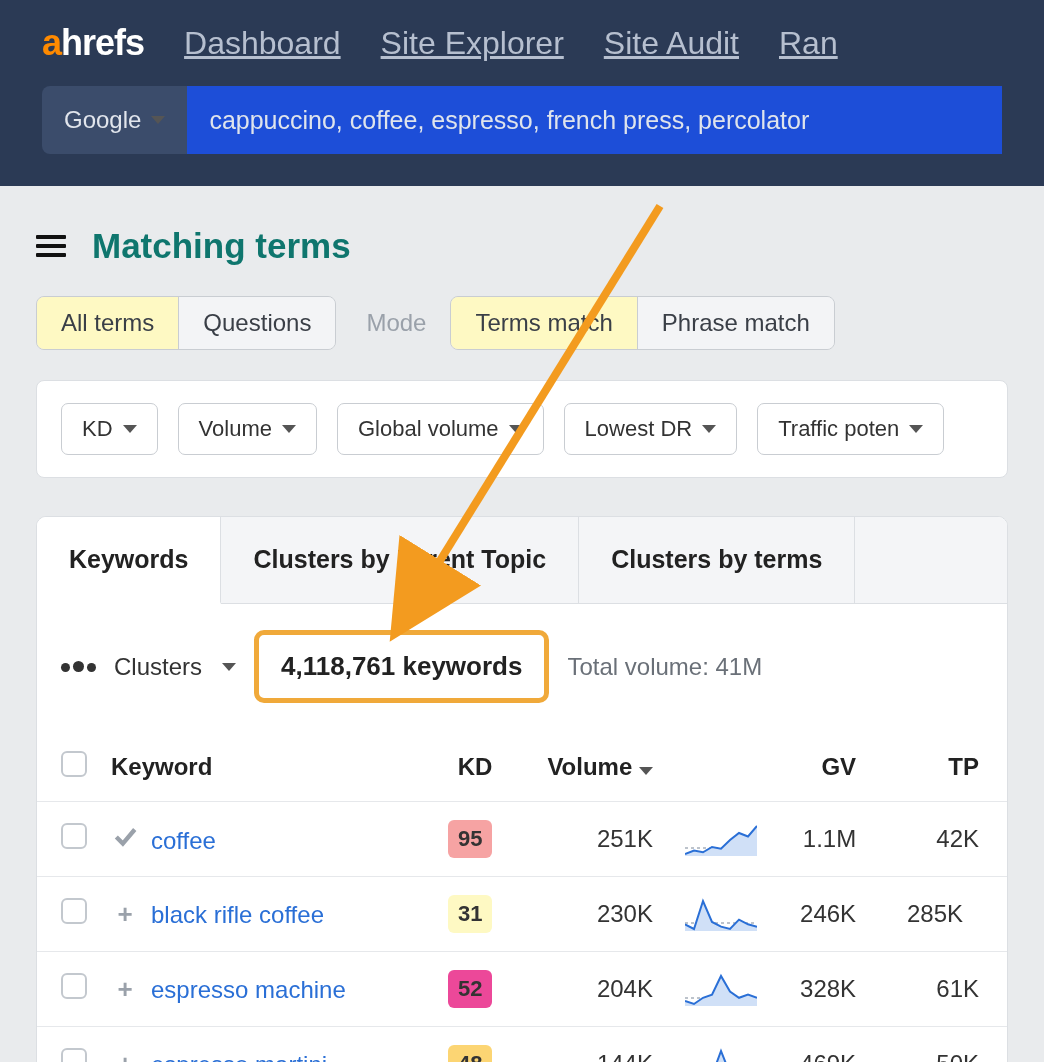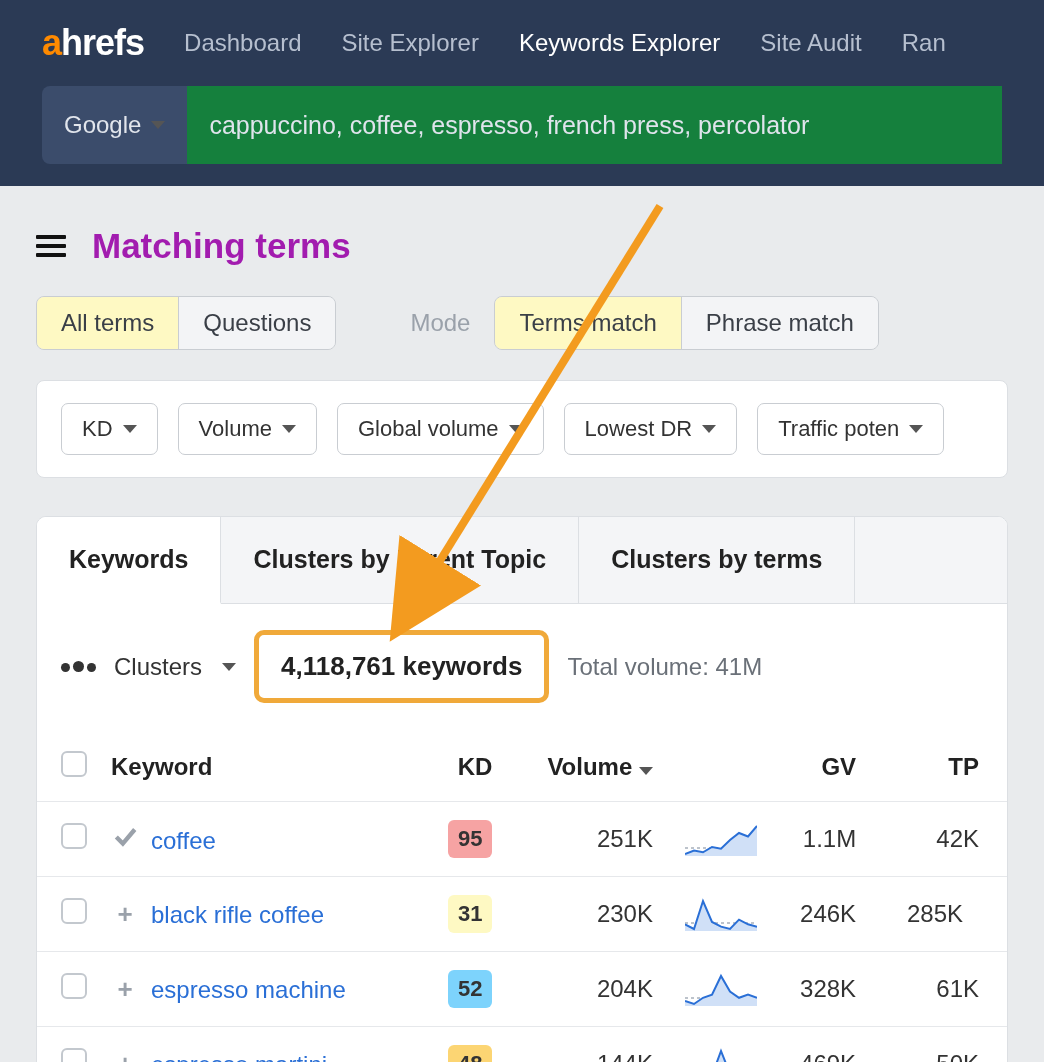--- a/index.html
+++ b/index.html
@@ -31,46 +31,47 @@
   .logo {
     font-size: 36px;
     font-weight: 800;
     letter-spacing: -1px;
     color: #fff;
     display: flex;
     align-items: baseline;
   }
   .logo .a { color: #ff8a00; }
   .nav-link {
-    font-size: 24px;
+    font-size: 32px;
     color: #b6bfcf;
     cursor: pointer;
+    text-decoration: underline;
   }
   .nav-link.active { color: #fff; }
 
   .search-row {
     display: flex;
     align-items: stretch;
-    height: 78px;
+    height: 68px;
     margin: 0 42px;
   }
   .engine-select {
     background: #3b4c6b;
     color: #e1e5ec;
     font-size: 24px;
     padding: 0 22px;
     display: flex;
     align-items: center;
     border-radius: 8px 0 0 8px;
     gap: 10px;
     cursor: pointer;
   }
   .search-input {
     flex: 1;
-    background: #15803d;
+    background: #1d4ed8;
     border: none;
     color: #dfe4ec;
     font-size: 25px;
     padding: 0 22px;
     outline: none;
   }
 
   
   .page-header {
     display: flex;
@@ -80,21 +81,21 @@
   }
   .hamburger {
     width: 30px;
     height: 22px;
     display: flex;
     flex-direction: column;
     justify-content: space-between;
     cursor: pointer;
   }
   .hamburger div { height: 4px; background: #111; border-radius: 1px; }
-  .page-title { font-size: 35px; font-weight: 700; color: #a21caf; }
+  .page-title { font-size: 35px; font-weight: 700; color: #0f766e; }
 
   
   .pill-row {
     display: flex;
     align-items: stretch;
     gap: 0;
     padding: 0 36px 30px 36px;
     flex-wrap: wrap;
   }
   .pill-group {
@@ -112,21 +113,20 @@
     cursor: pointer;
     border-right: 1px solid #c9cdd2;
   }
   .pill:last-child { border-right: none; }
   .pill.active { background: #fef9c3; }
   .mode-label {
     align-self: center;
     font-size: 24px;
     color: #9aa1aa;
     margin-right: 24px;
-    margin-left: 44px;
   }
 
   
   .metric-bar {
     background: #fff;
     margin: 0 36px;
     border: 1px solid #dcdfe3;
     border-radius: 8px;
     padding: 22px 24px;
     display: flex;
@@ -261,21 +261,20 @@
 
 <div class="top-nav">
   <div class="nav-row">
     <div class="logo">
         <span class="a">a</span>
         <span>hrefs</span>
       </div>
     <div id="nav-links" style="display: flex; gap: 40px;">
         <span class="nav-link">Dashboard</span>
         <span class="nav-link">Site Explorer</span>
-        <span class="nav-link active">Keywords Explorer</span>
         <span class="nav-link">Site Audit</span>
         <span class="nav-link">Ran</span>
       </div>
   </div>
   <div class="search-row">
     <div class="engine-select">
       <span>Google</span>
       <span class="caret-down"></span>
     </div>
     <input class="search-input" value="cappuccino, coffee, espresso, french press, percolator" style="">
@@ -387,21 +386,21 @@
               <line class="base" x1="0" y1="26" x2="72" y2="26"></line>
               <path class="area" d="M0,27.333333333333336 L9,32 L18,4 L27,25 L36,29.666666666666668 L45,32 L54,22.666666666666668 L63,27.333333333333336 L72,29.666666666666668 L72,34 L0,34 Z"></path>
               <path class="line" d="M0,27.333333333333336 L9,32 L18,4 L27,25 L36,29.666666666666668 L45,32 L54,22.666666666666668 L63,27.333333333333336 L72,29.666666666666668"></path>
             </svg></td>
           <td>246K</td>
           <td style="padding-right:44px">285K</td>
         </tr>
         <tr>
           <td class="left"><span class="cb"></span></td>
           <td class="left"><span class="row-icon">+</span><span class="kw-link">espresso machine</span></td>
-          <td><span class="kd-badge" style="background:#7dd3fc">52</span></td>
+          <td><span class="kd-badge" style="background:#ec4899">52</span></td>
           <td>204K</td>
           <td><svg class="spark" viewBox="0 0 72 34">
               <line class="base" x1="0" y1="26" x2="72" y2="26"></line>
               <path class="area" d="M0,28.88888888888889 L9,32 L18,25.77777777777778 L27,22.666666666666668 L36,4 L45,19.555555555555557 L54,25.77777777777778 L63,22.666666666666668 L72,25.77777777777778 L72,34 L0,34 Z"></path>
               <path class="line" d="M0,28.88888888888889 L9,32 L18,25.77777777777778 L27,22.666666666666668 L36,4 L45,19.555555555555557 L54,25.77777777777778 L63,22.666666666666668 L72,25.77777777777778"></path>
             </svg></td>
           <td>328K</td>
           <td style="padding-right:28px">61K</td>
         </tr>
         <tr>

